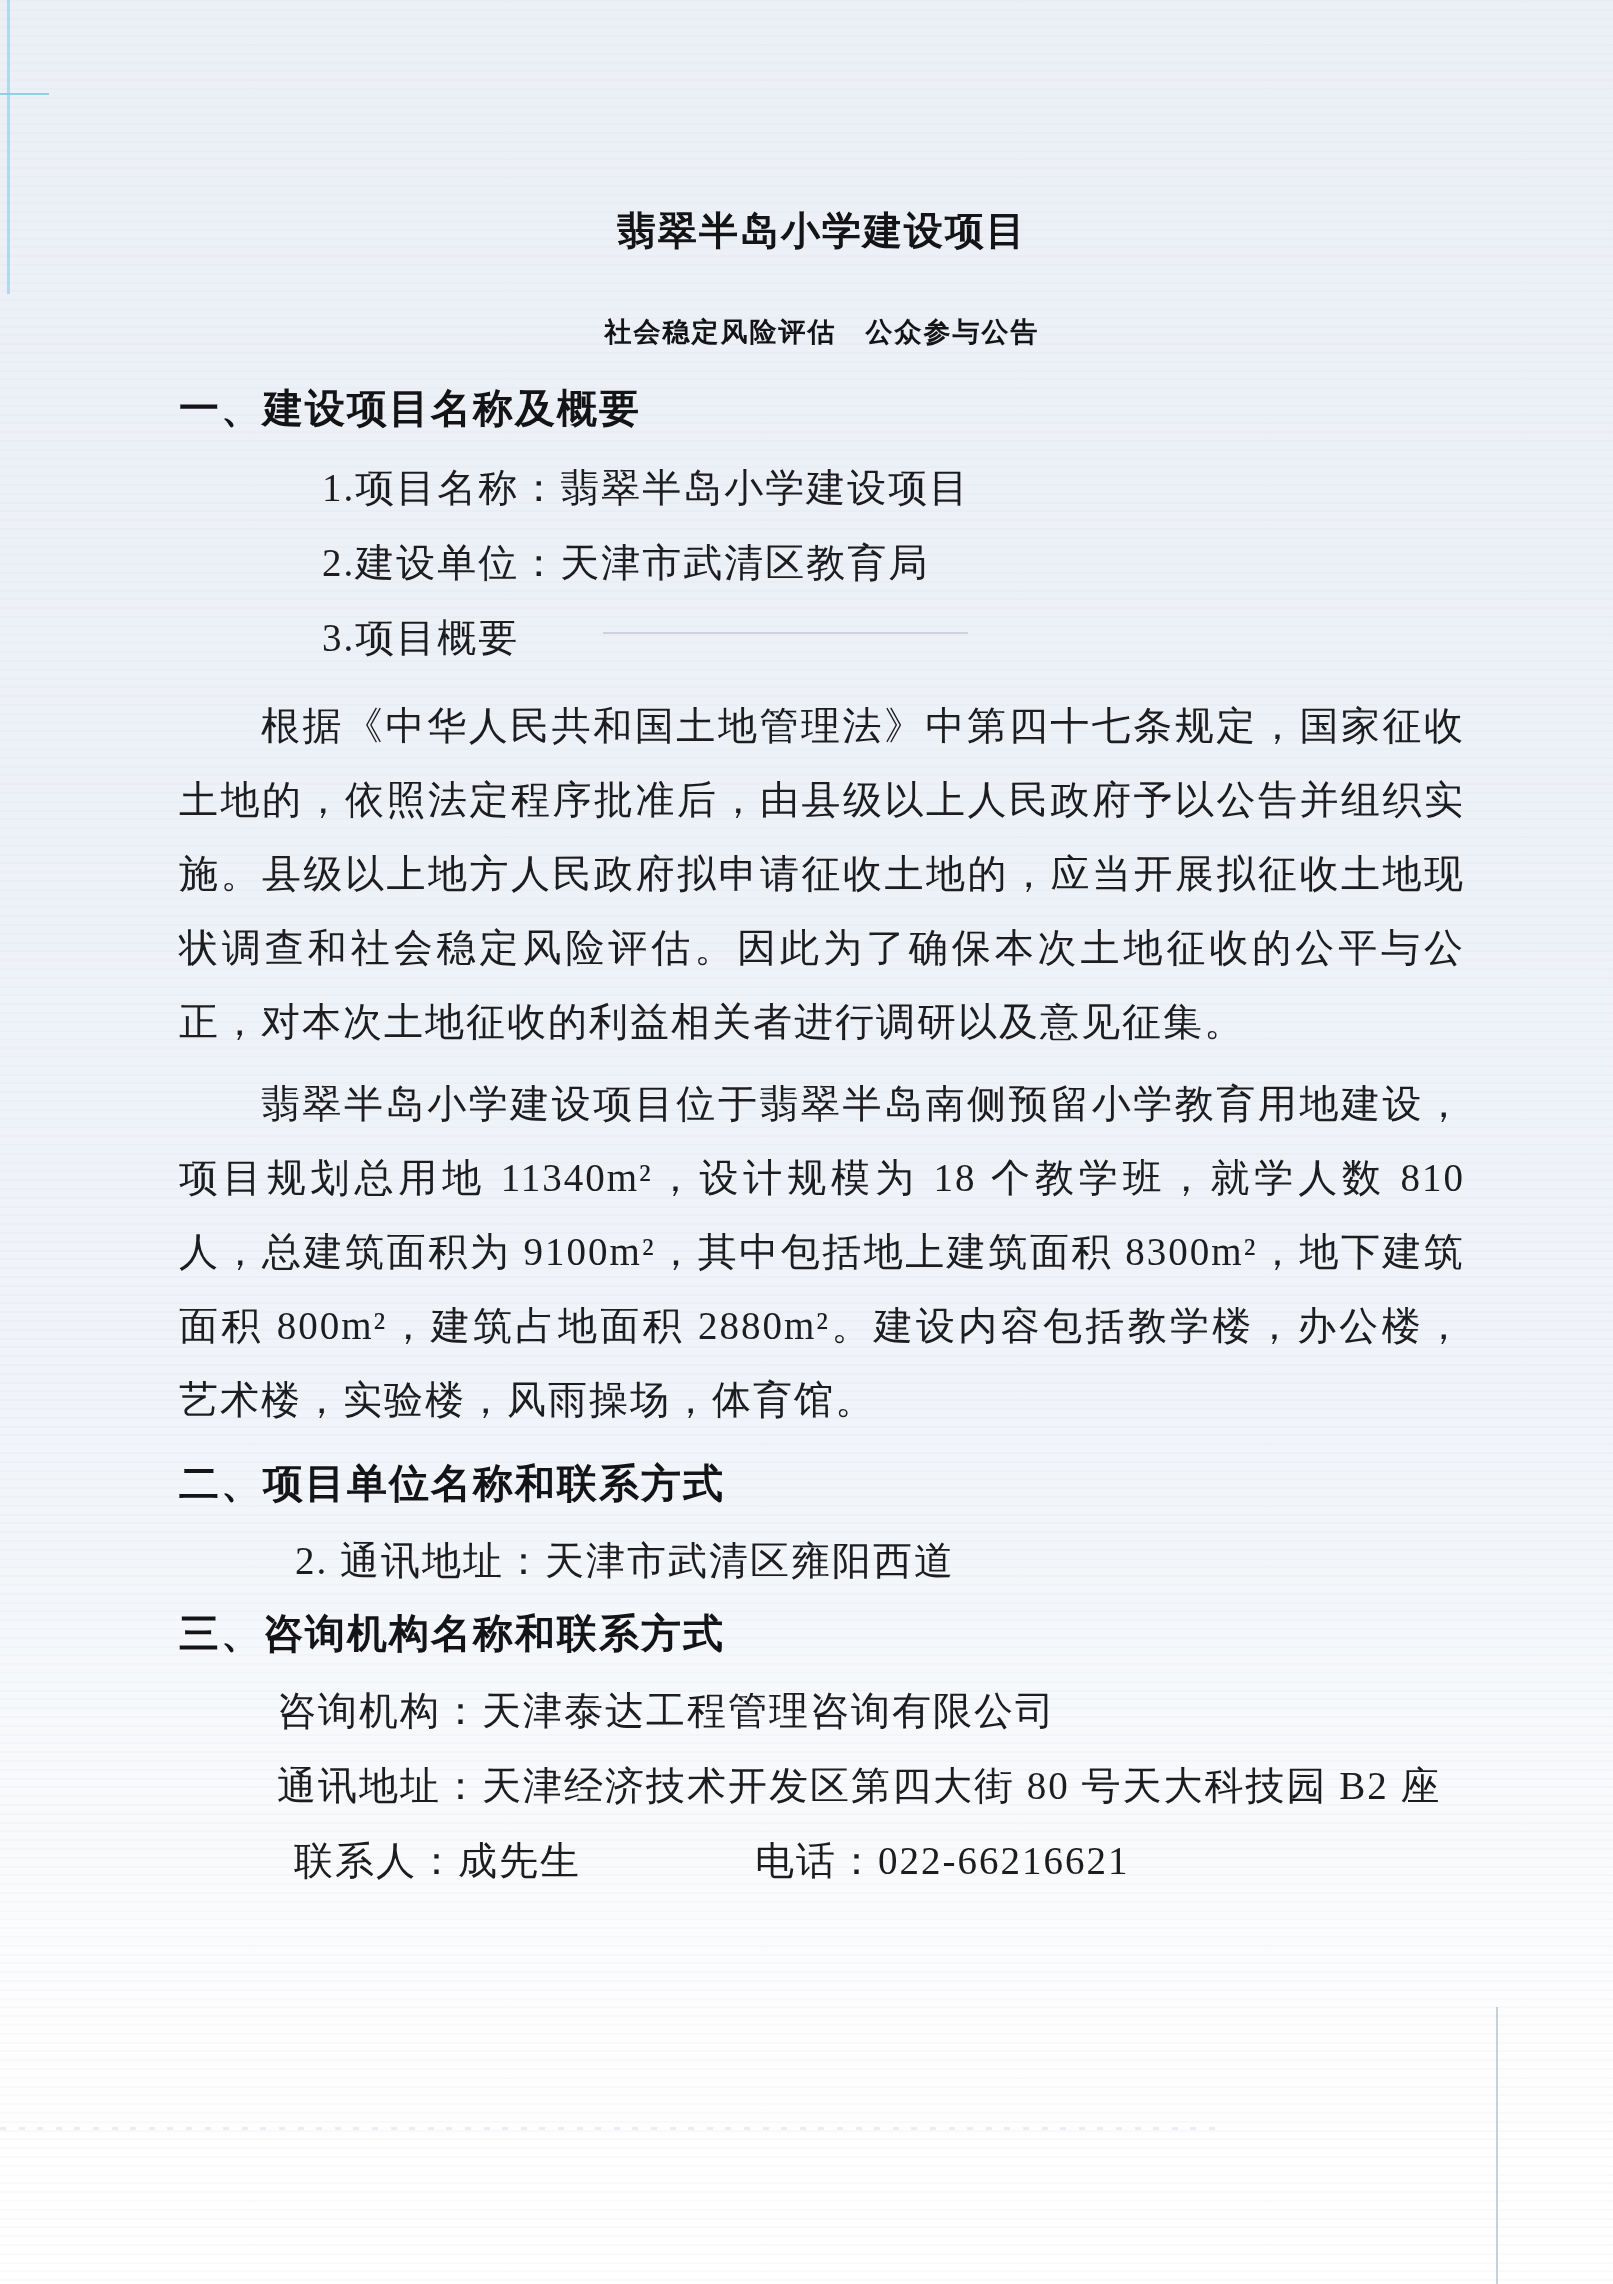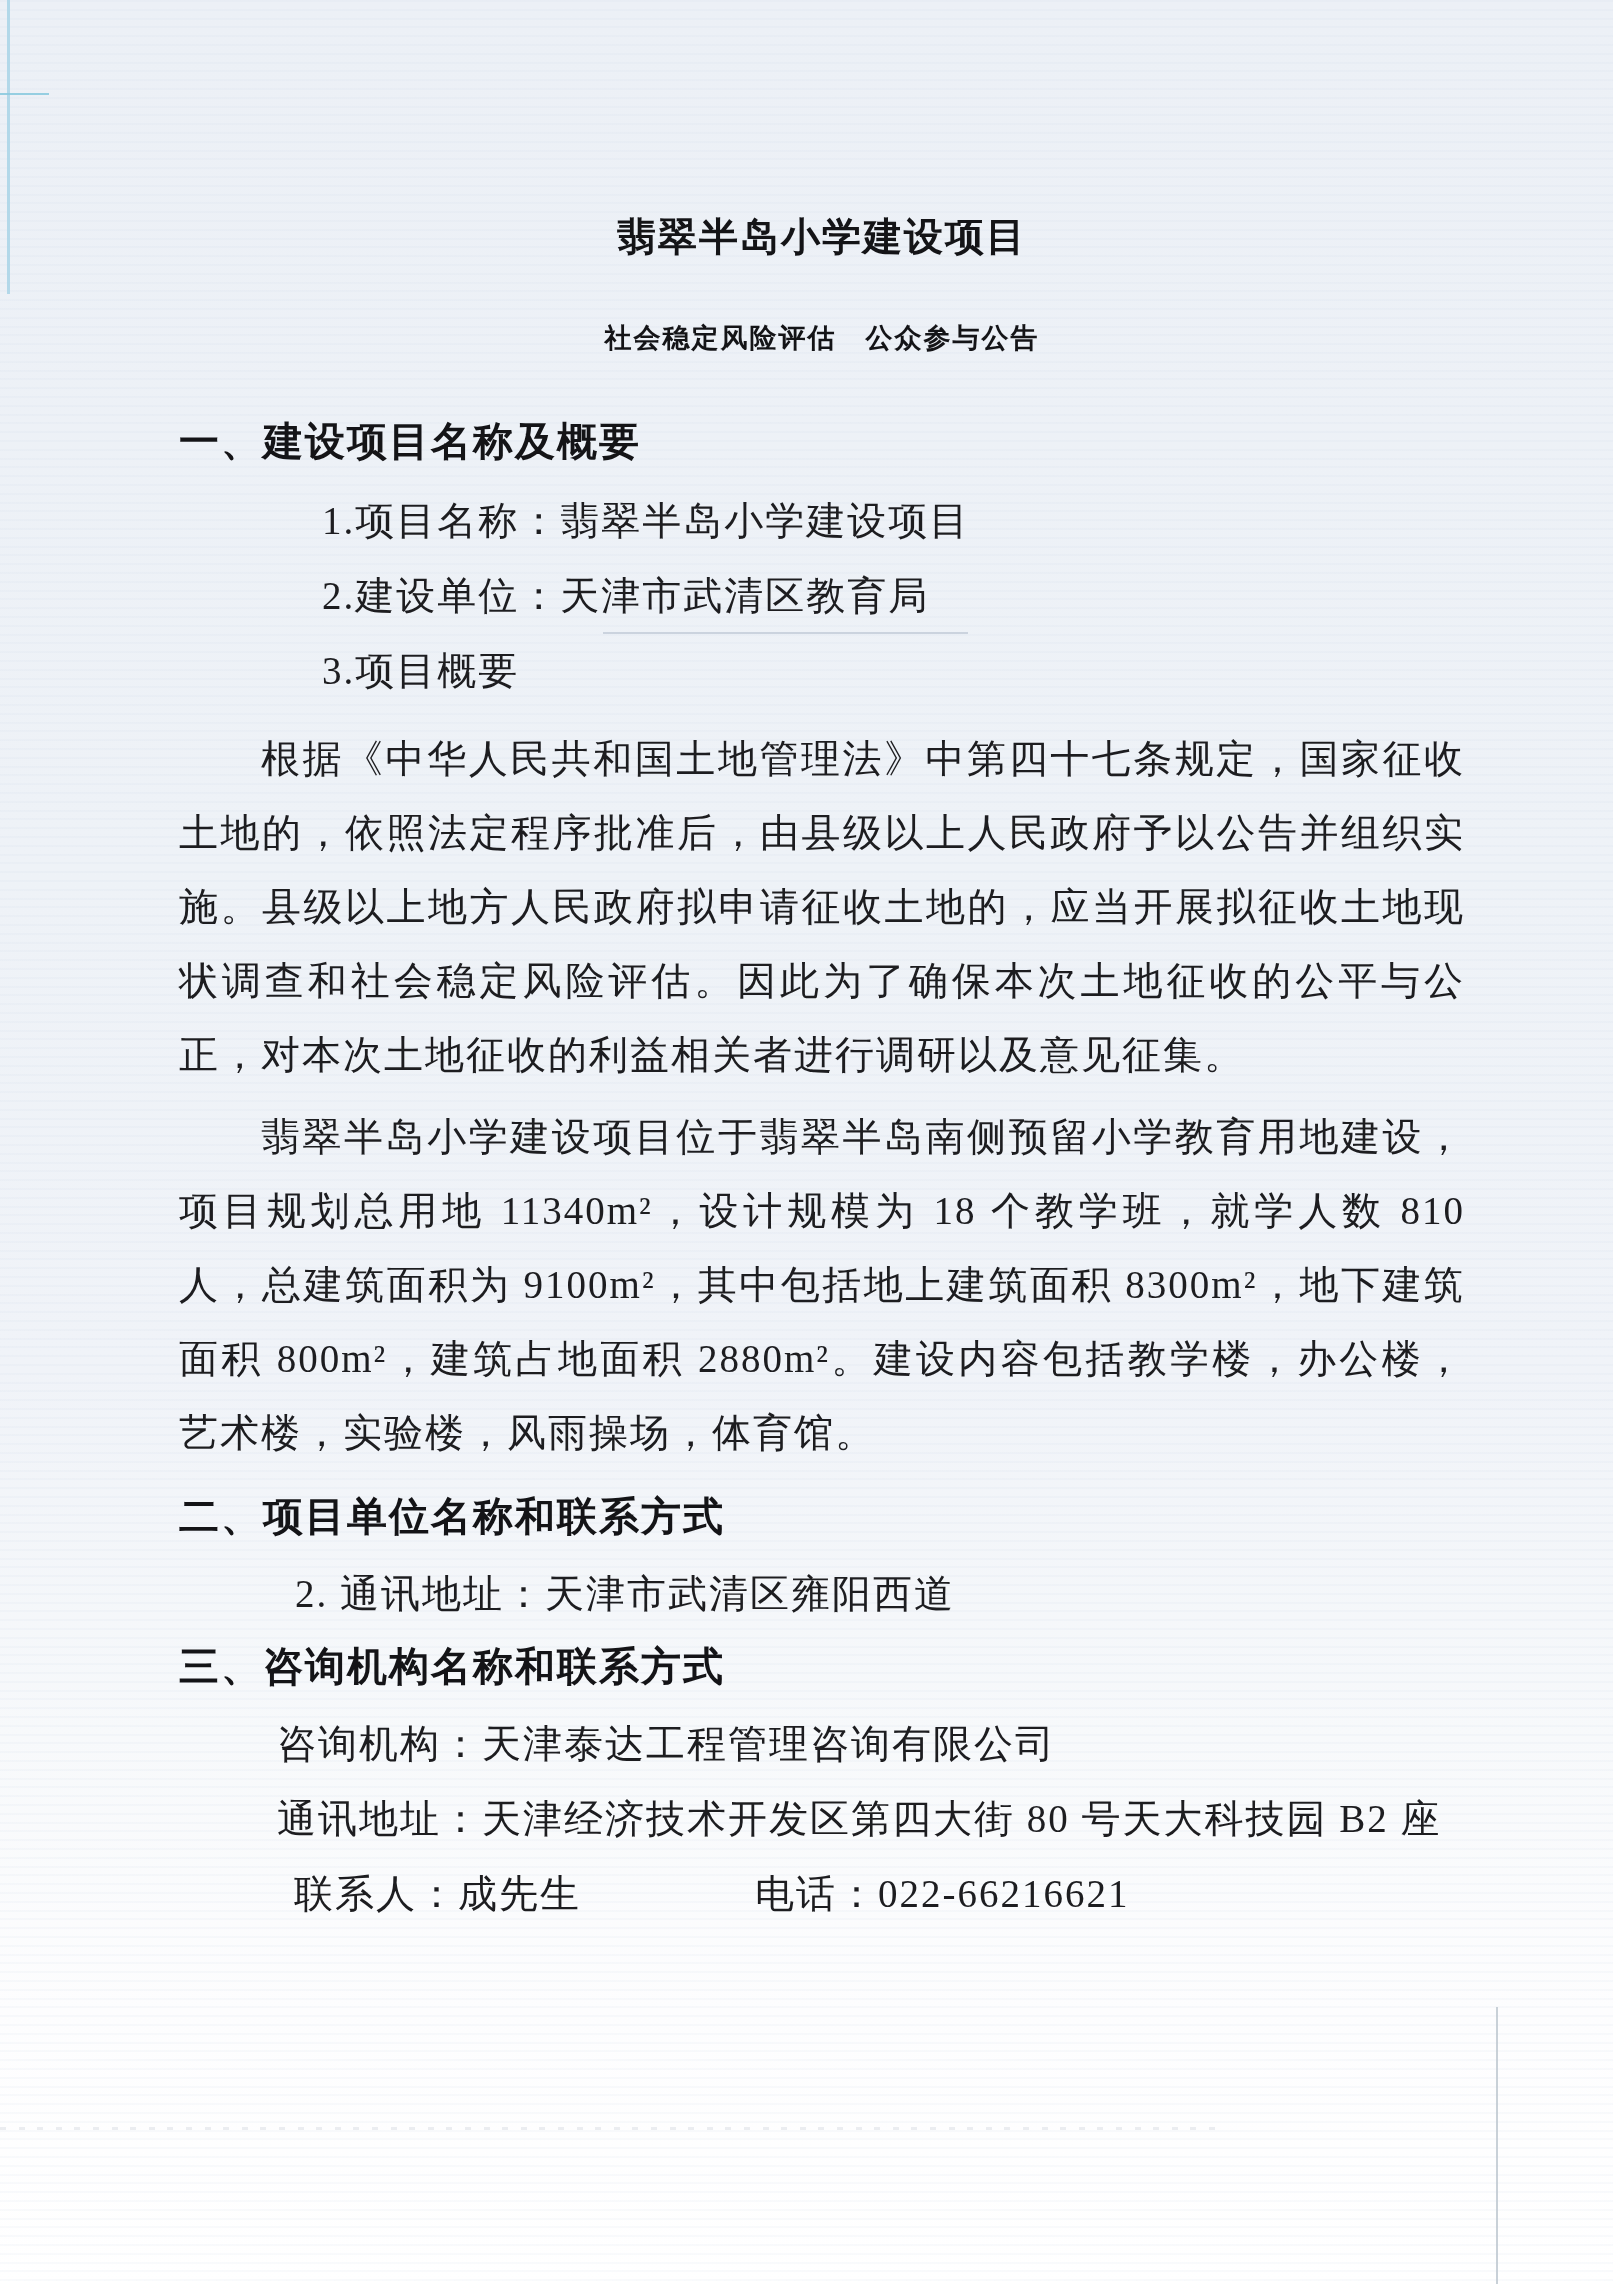--- a/index.html
+++ b/index.html
@@ -20,21 +20,21 @@
       #f7f9fb 76%, #fdfdfe 88%, #ffffff 100%);
   }
   .scan-noise {
     position: absolute; inset: 0;
     background: repeating-linear-gradient(180deg,
       rgba(195,208,226,0.10) 0px, rgba(195,208,226,0.10) 2px,
       rgba(255,255,255,0) 2px, rgba(255,255,255,0) 8.8px);
     pointer-events: none;
   }
   .content {
-    position: absolute; left: 179px; top: 181px; width: 1286px;
+    position: absolute; left: 179px; top: 175px; width: 1286px;
   }
   .doc-title {
     margin: 27.4px 0 0 0;
     text-align: center;
     font-family: "Liberation Sans", "DejaVu Sans", sans-serif;
     font-weight: 700;
     font-size: 39px; line-height: 57px;
     letter-spacing: 2px;
     color: #141417;
   }
@@ -48,21 +48,21 @@
     color: #141417;
   }
   .section-heading {
     margin: 0;
     font-family: "Liberation Sans", "DejaVu Sans", sans-serif;
     font-weight: 700;
     font-size: 40px; line-height: 55px;
     letter-spacing: 2px;
     color: #141417;
   }
-  .sec1-heading { margin-top: 47px; }
+  .sec1-heading { margin-top: 20px; }
   .sec2-heading { margin-top: 19.6px; }
   .sec3-heading { margin-top: 7.8px; }
 
   .num-items { margin: 13.7px 0 0 0; padding: 0 0 0 143px; }
   .num-items .item-line {
     font-size: 39px; line-height: 75px; letter-spacing: 2px;
   }
   .body-para {
     margin: 13.7px 0 0 0;
     font-size: 39px; line-height: 74px;

